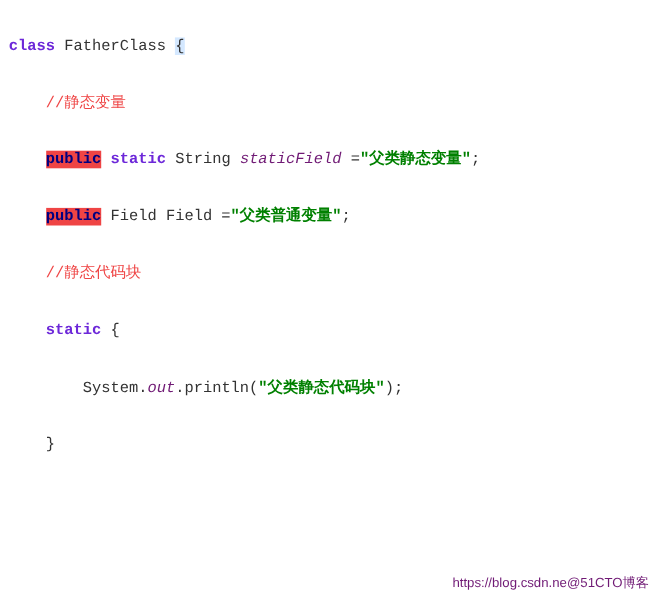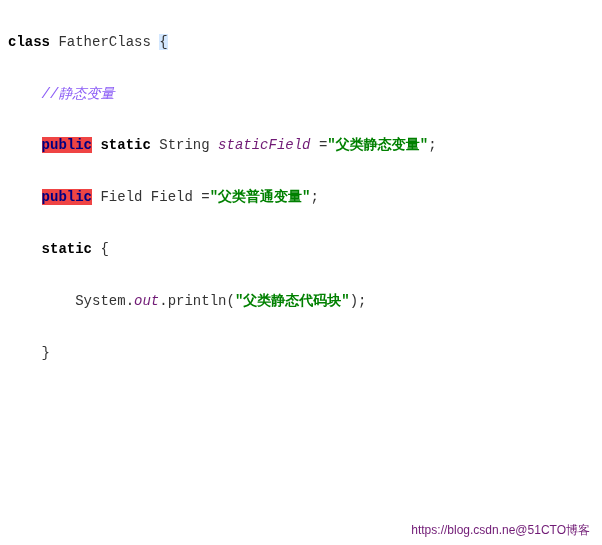--- a/index.html
+++ b/index.html
@@ -8,44 +8,45 @@
     font-size: 14px;
     line-height: 1.85;
     background: #ffffff;
     color: #333;
     width: 602px;
     height: 545px;
     padding: 4px 8px;
     position: relative;
   }
   .code { white-space: pre; }
-  .kw { color: #000000; font-weight: bold; margin-top: 42px; }
+  .kw { color: #6d28d9; font-weight: bold; margin-top: 42px; }
   .kwhl { color: #000080; font-weight: bold; background: #ef4444; }
   .type { color: #333; margin-top: 16px; }
   .field-s { color: #701a75; font-style: italic; }
   .str { color: #008000; font-weight: bold; }
-  .cmt { color: #8b5cf6; font-style: italic; }
+  .cmt { color: #ef4444; }
   .brace-hl { background: #d4e8ff; }
   .watermark {
     position: absolute;
     bottom: 4px;
     right: 12px;
     font-size: 12px;
     color: #701a75;
     font-family: sans-serif;
   }
 </style>
 </head>
 <body>
 
 <div class="code">
 <div><span class="kw">class</span><span> FatherClass </span><span class="brace-hl">{</span></div>
 <div>    <span class="cmt">//静态变量</span></div>
 <div>    <span class="kwhl">public</span> <span class="kw">static</span><span class="type"> String </span><span class="field-s">staticField</span><span> =</span><span class="str">"父类静态变量"</span><span>;</span></div>
 <div>    <span class="kwhl">public</span><span class="type"> Field Field =</span><span class="str">"父类普通变量"</span><span>;</span></div>
+<div>    <span class="cmt">//静态代码块</span></div>
 <div>    <span class="kw">static</span><span> {</span></div>
 <div>        <span>System.</span><span class="field-s">out</span><span>.println(</span><span class="str">"父类静态代码块"</span><span>);</span></div>
 <div>    <span>}</span></div>
 
 
 
 
 
 
 

